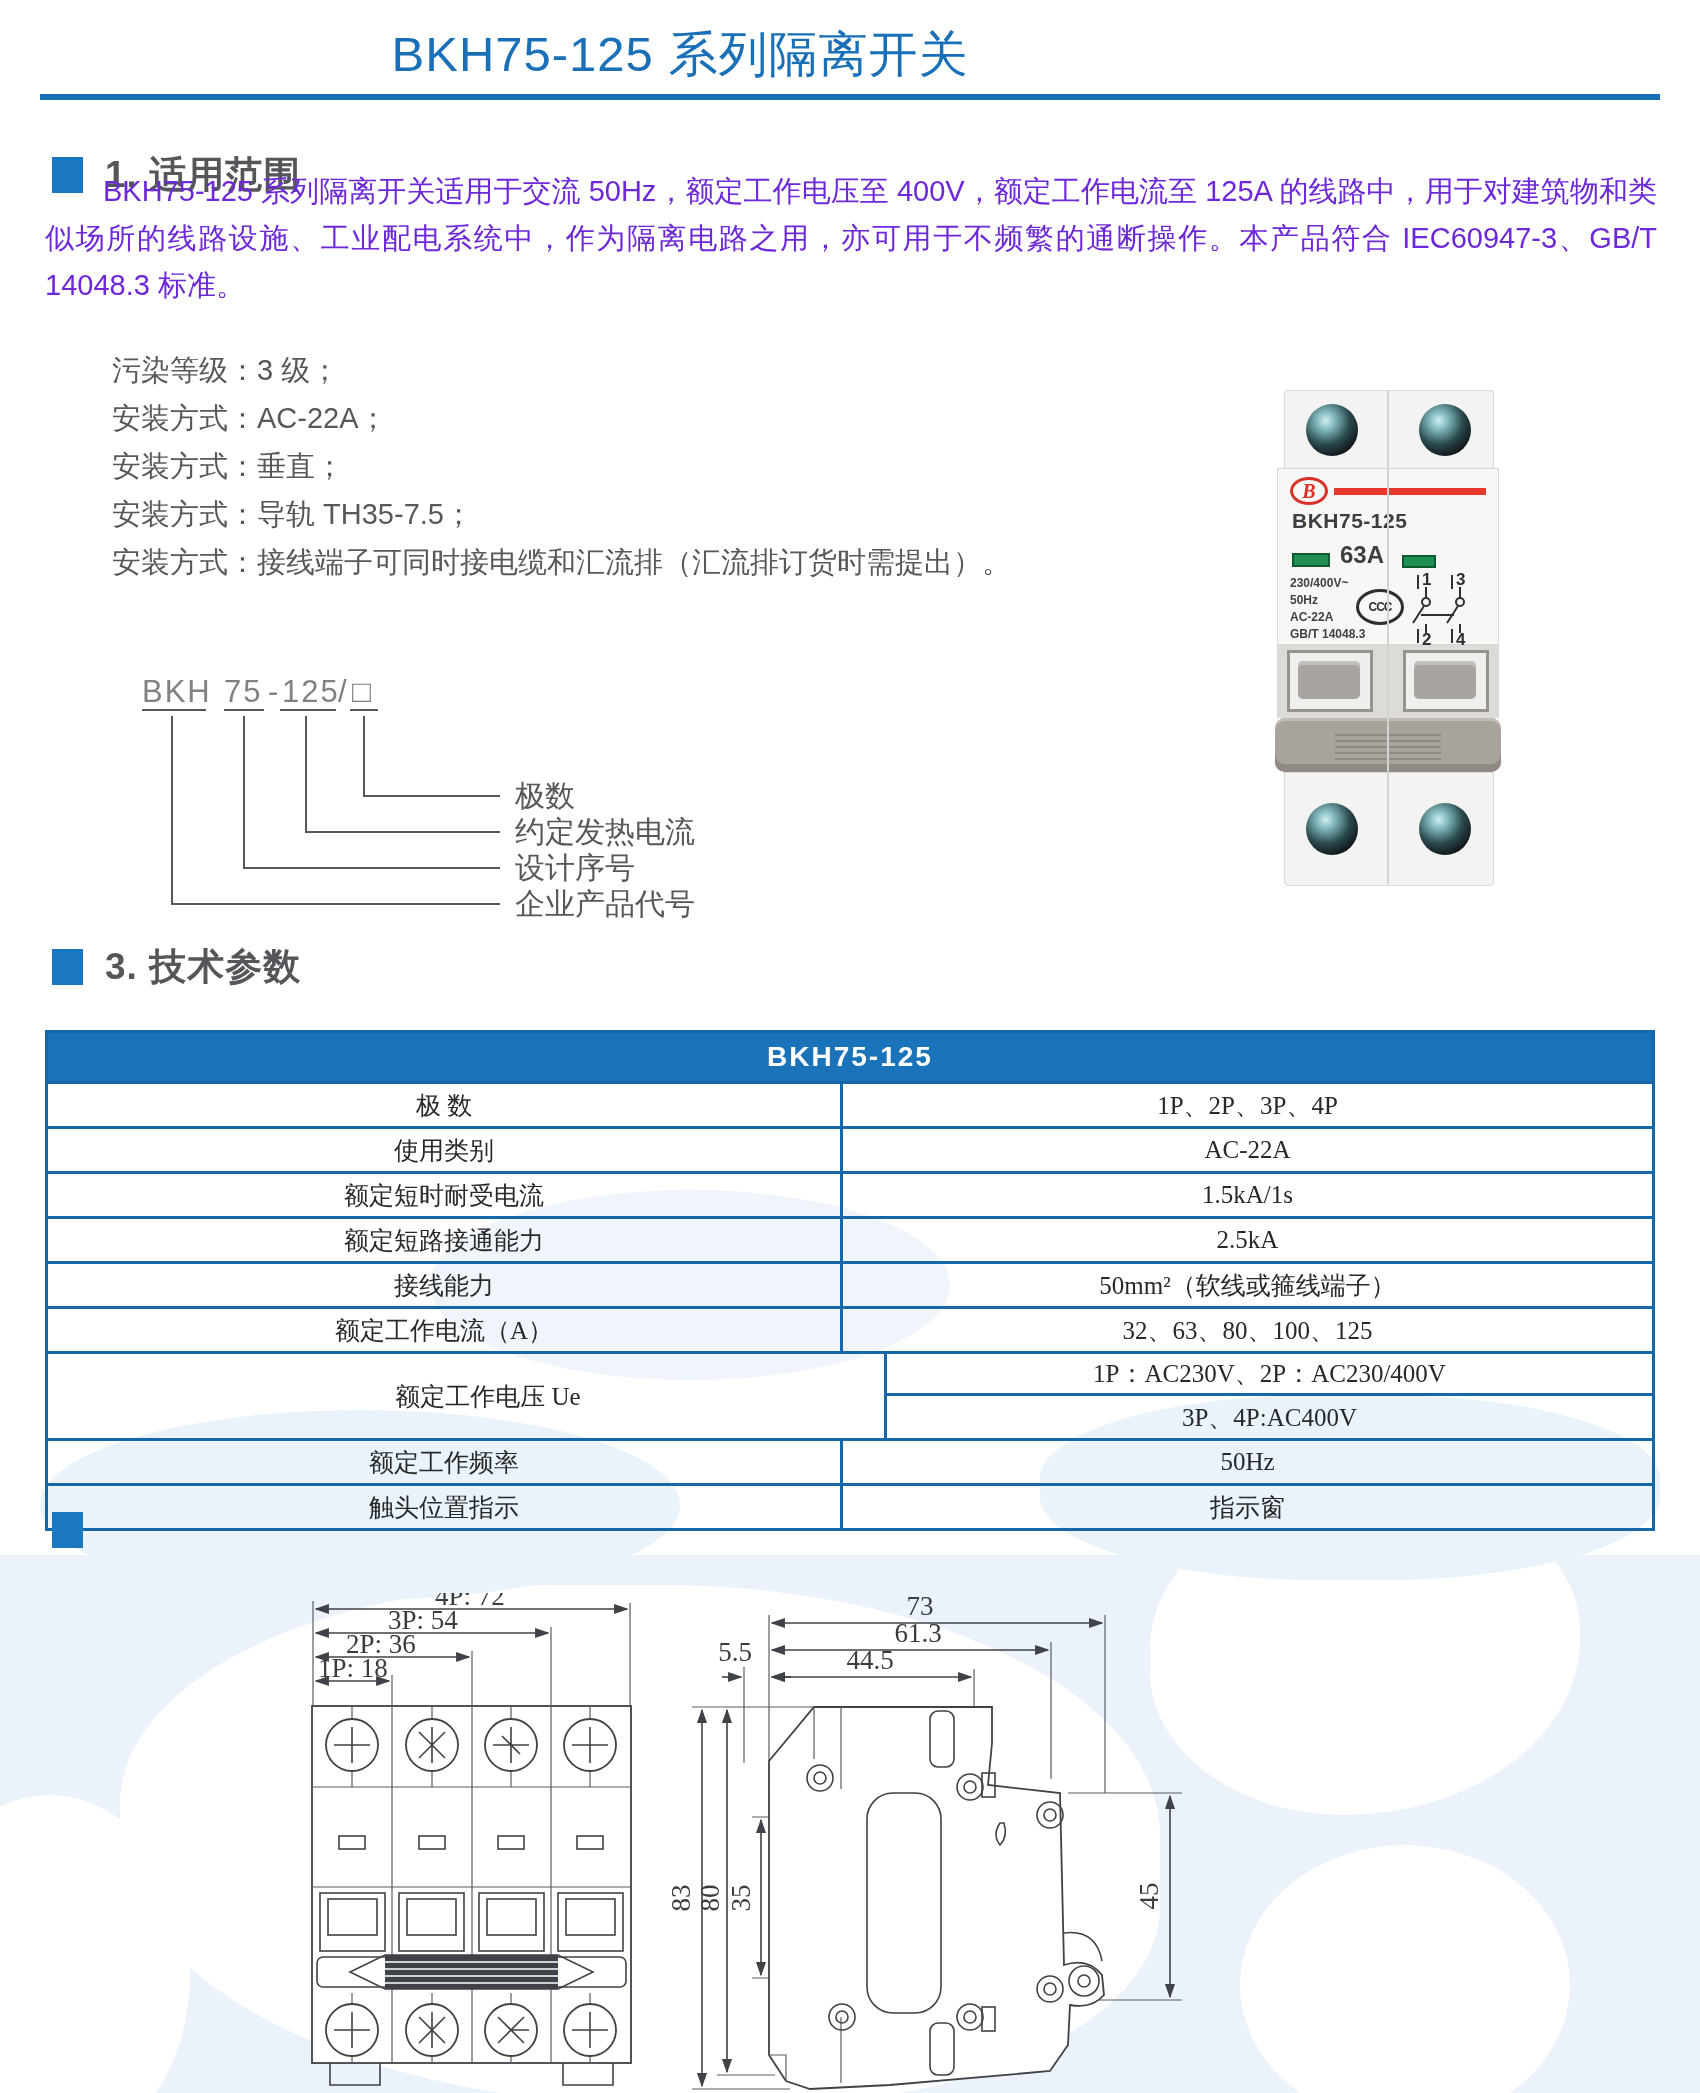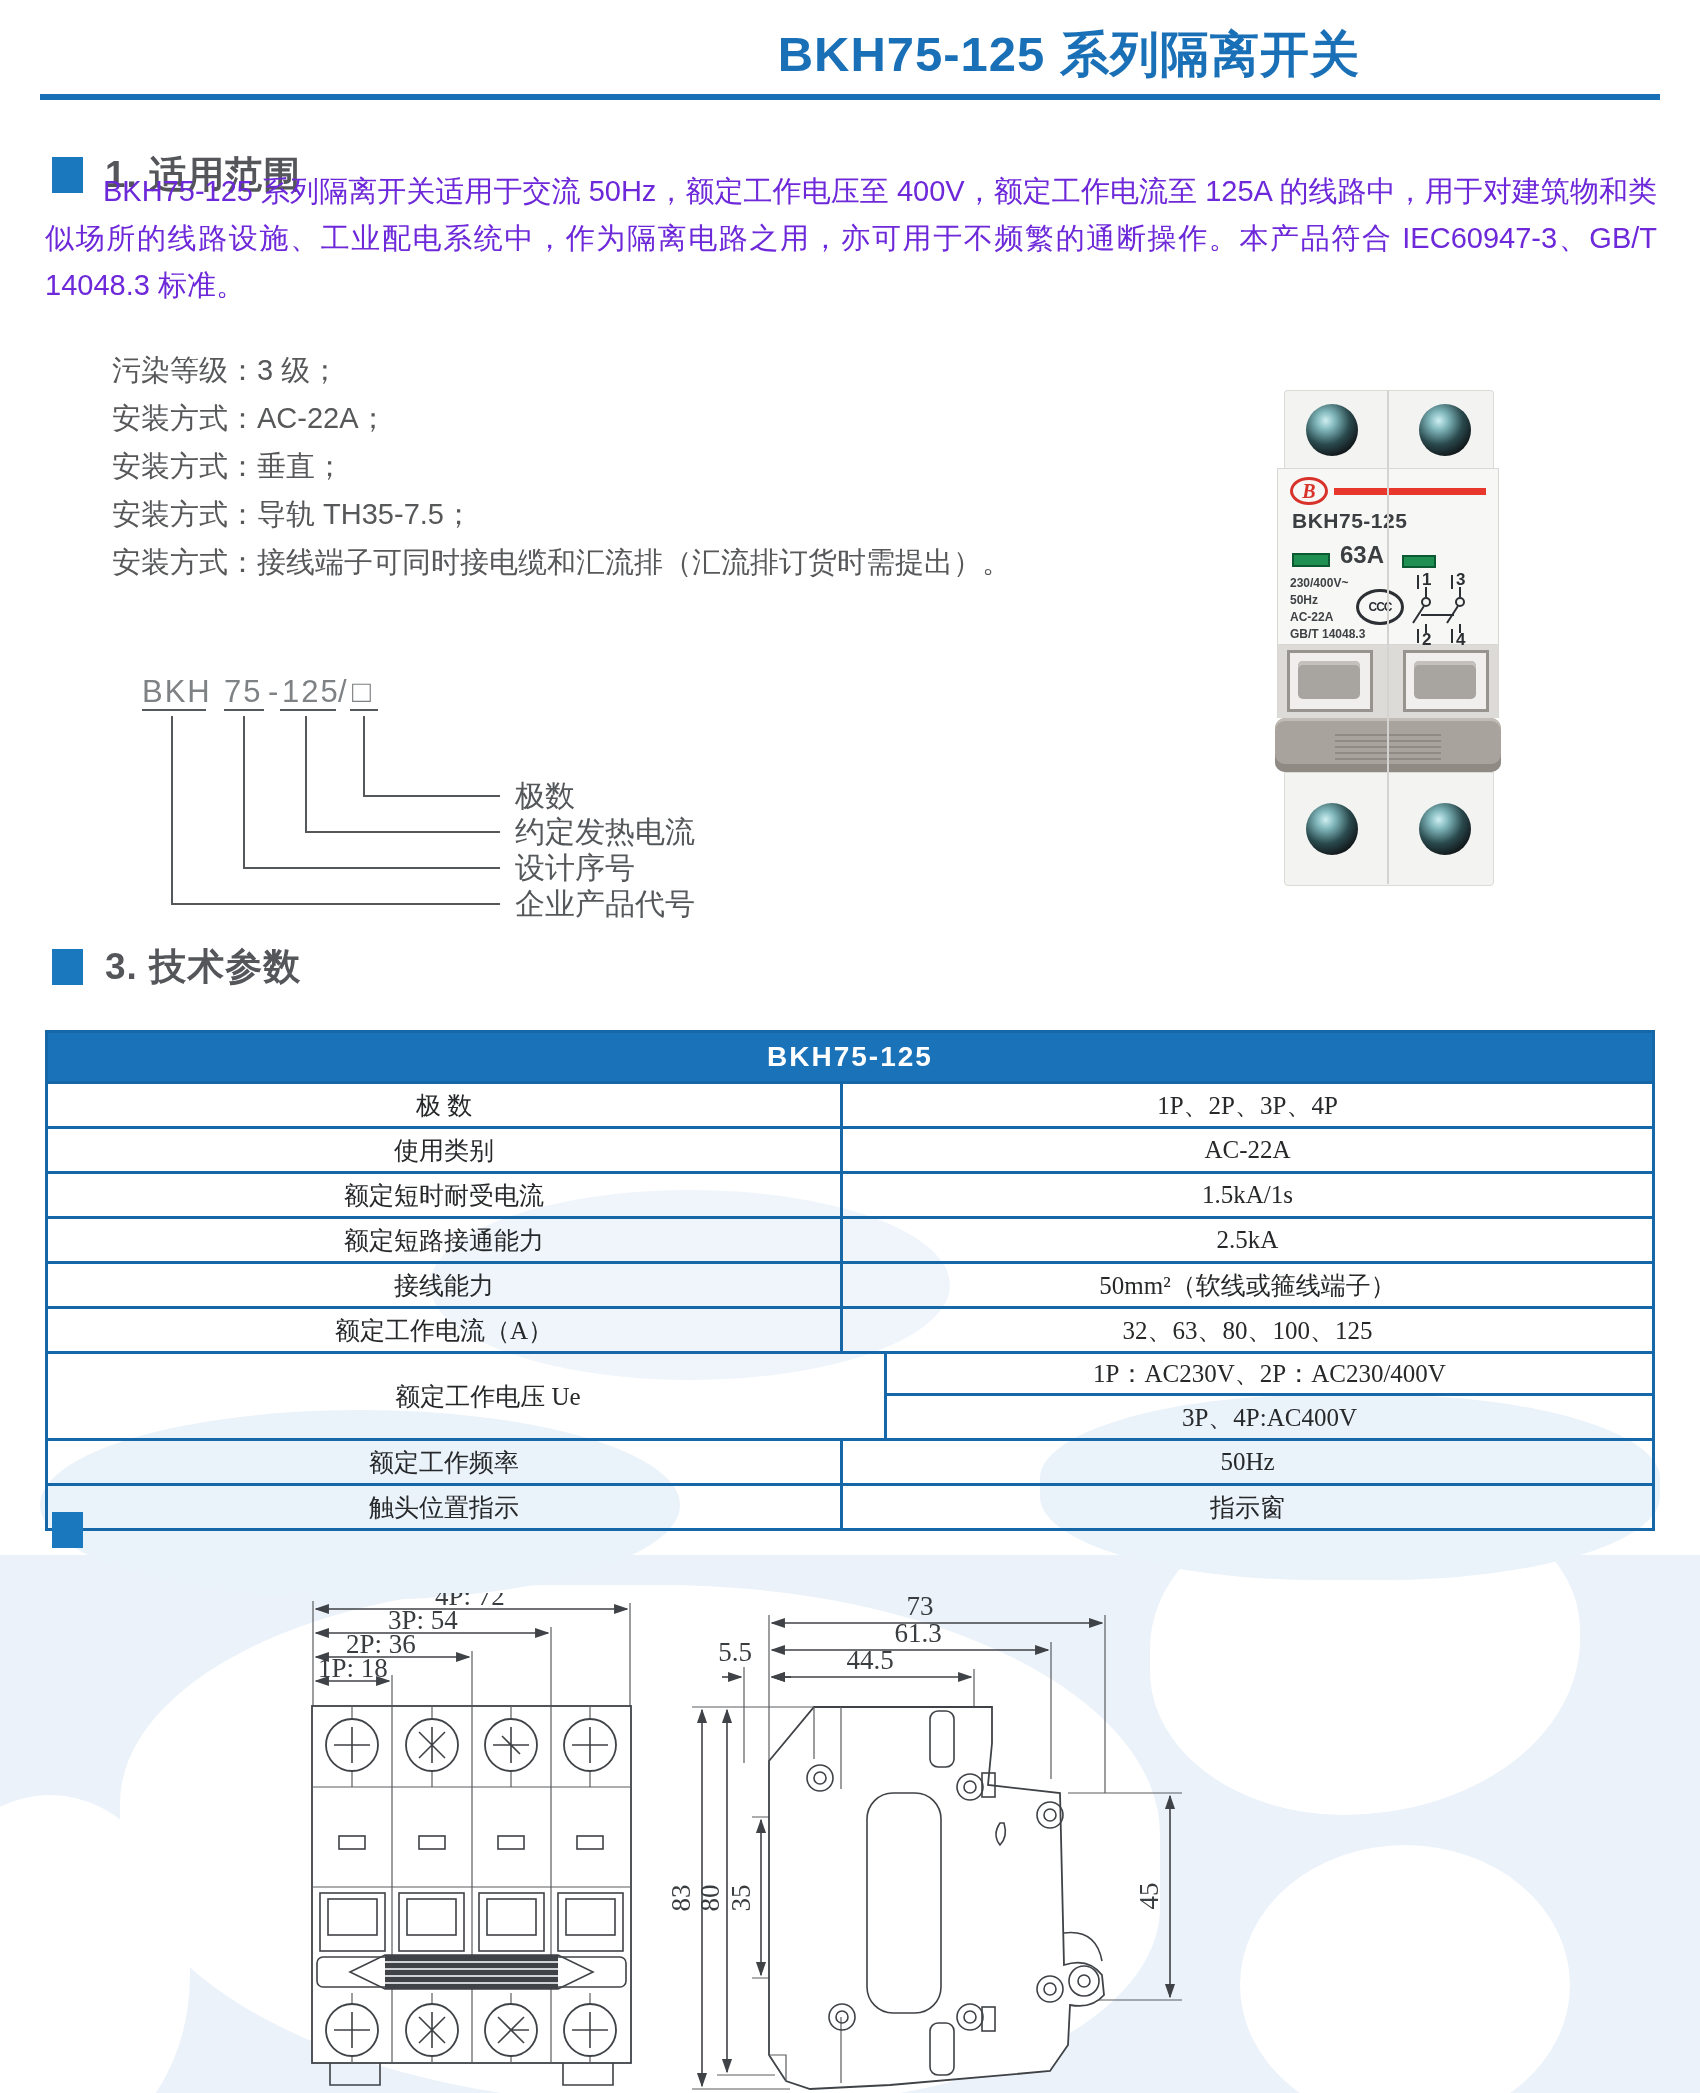--- a/index.html
+++ b/index.html
@@ -12,21 +12,21 @@
   .wb{position:absolute;background:#ffffff;}
   .wb1{left:120px;top:30px;width:1040px;height:520px;border-radius:42% 48% 38% 52%;}
   .wb2{left:1150px;top:-60px;width:430px;height:320px;border-radius:48% 42% 55% 45%;}
   .wb3{left:1240px;top:290px;width:330px;height:280px;border-radius:50%;}
   .wb4{left:-90px;top:240px;width:280px;height:360px;border-radius:50%;}
   .wm-blob{position:absolute;background:#eaf2fa;}
   .blob1{left:40px;top:1410px;width:640px;height:190px;border-radius:50%;}
   .blob2{left:1040px;top:1395px;width:620px;height:185px;border-radius:45%;}
   .blob3{left:430px;top:1190px;width:520px;height:190px;border-radius:50%;opacity:.75;}
   
-  .title{left:0;top:22px;width:1360px;text-align:right;font-size:49px;font-weight:700;
+  .title{left:0;top:22px;width:1360px;text-align:center;font-size:49px;font-weight:400;
          letter-spacing:1px;color:#1a70b6;}
   .rule{left:40px;top:94px;width:1620px;height:6px;background:#1a70b6;}
   
   .sec{display:flex;align-items:center;gap:22px;}
   .sq{width:31px;height:36px;background:#1a78be;flex:0 0 auto;}
   .sec-t{font-size:37px;font-weight:bold;color:#54565a;letter-spacing:1px;}
   
   .para{left:45px;top:168px;width:1612px;font-size:29px;line-height:47px;color:#6d28d9;
         text-indent:58px;text-align:justify;}
   .speclist{left:112px;top:346px;font-size:29px;line-height:48px;color:#57585a;}

